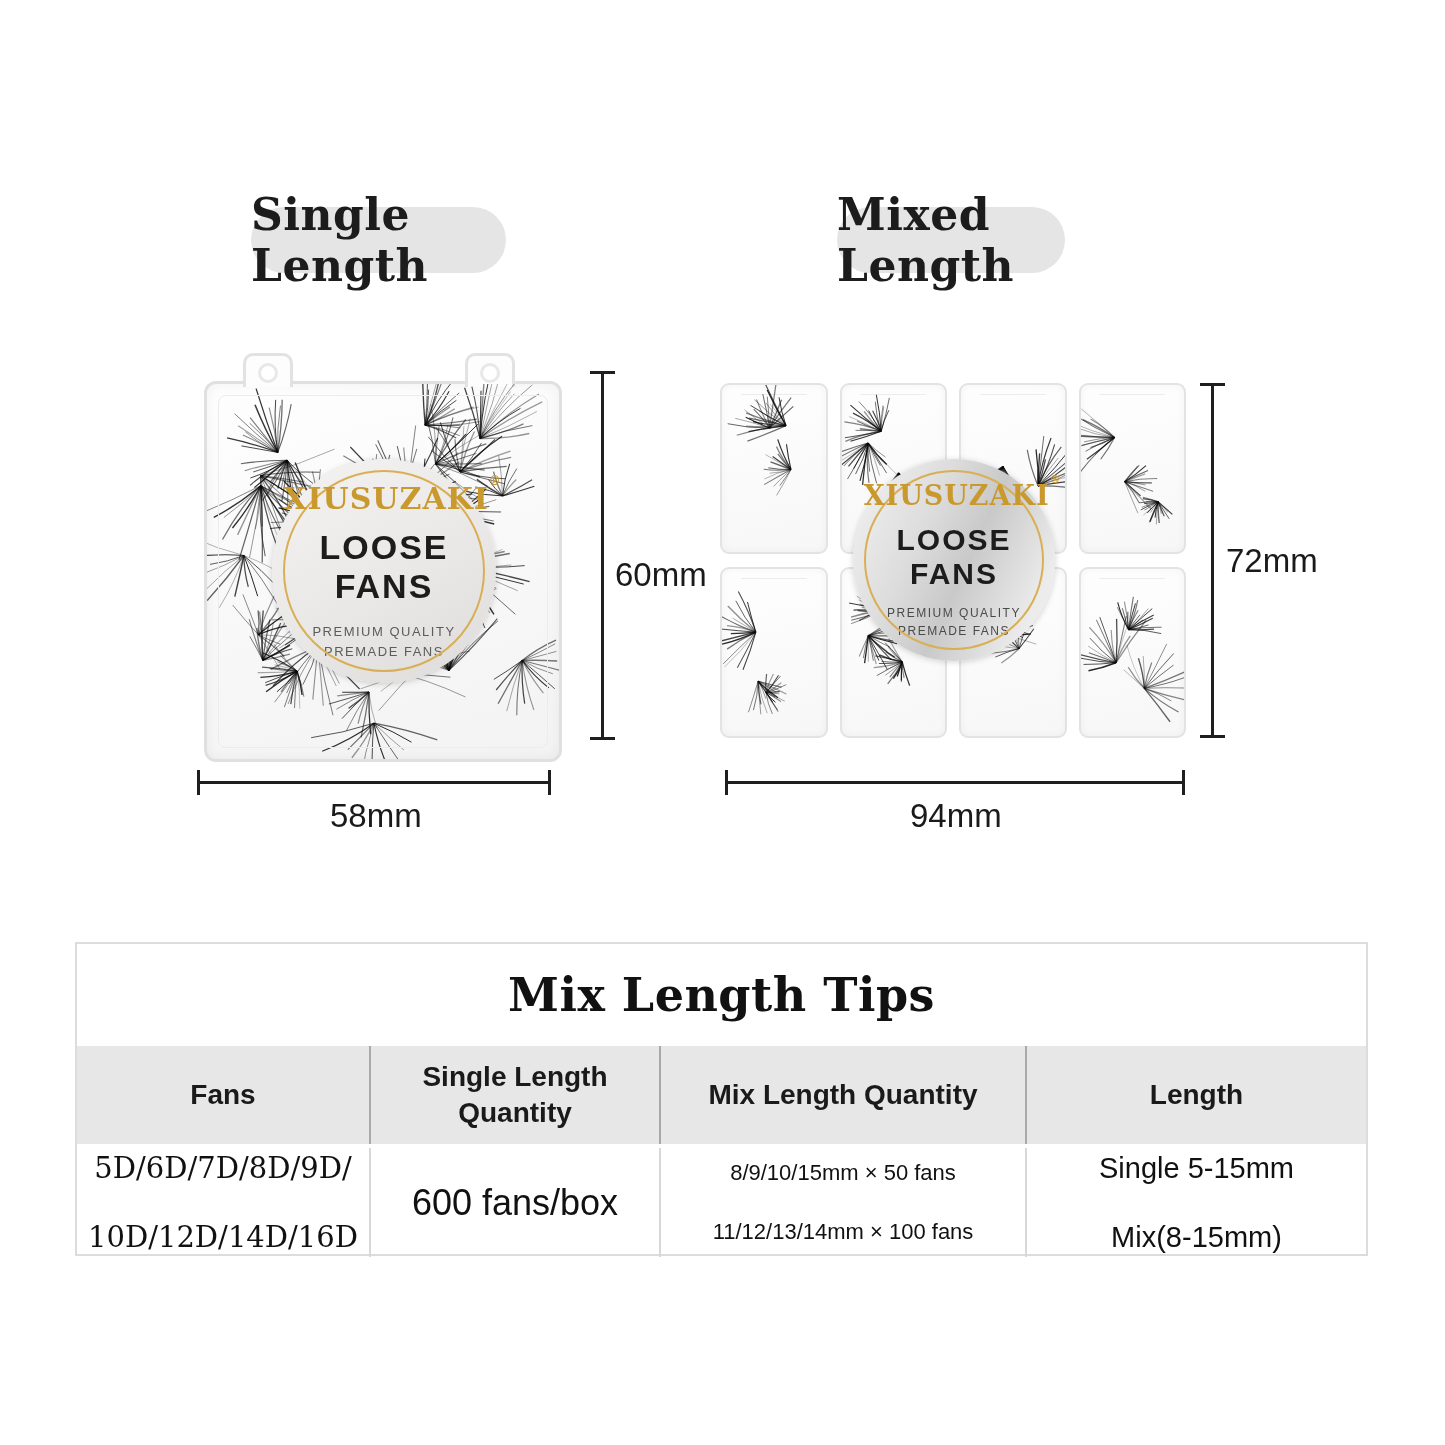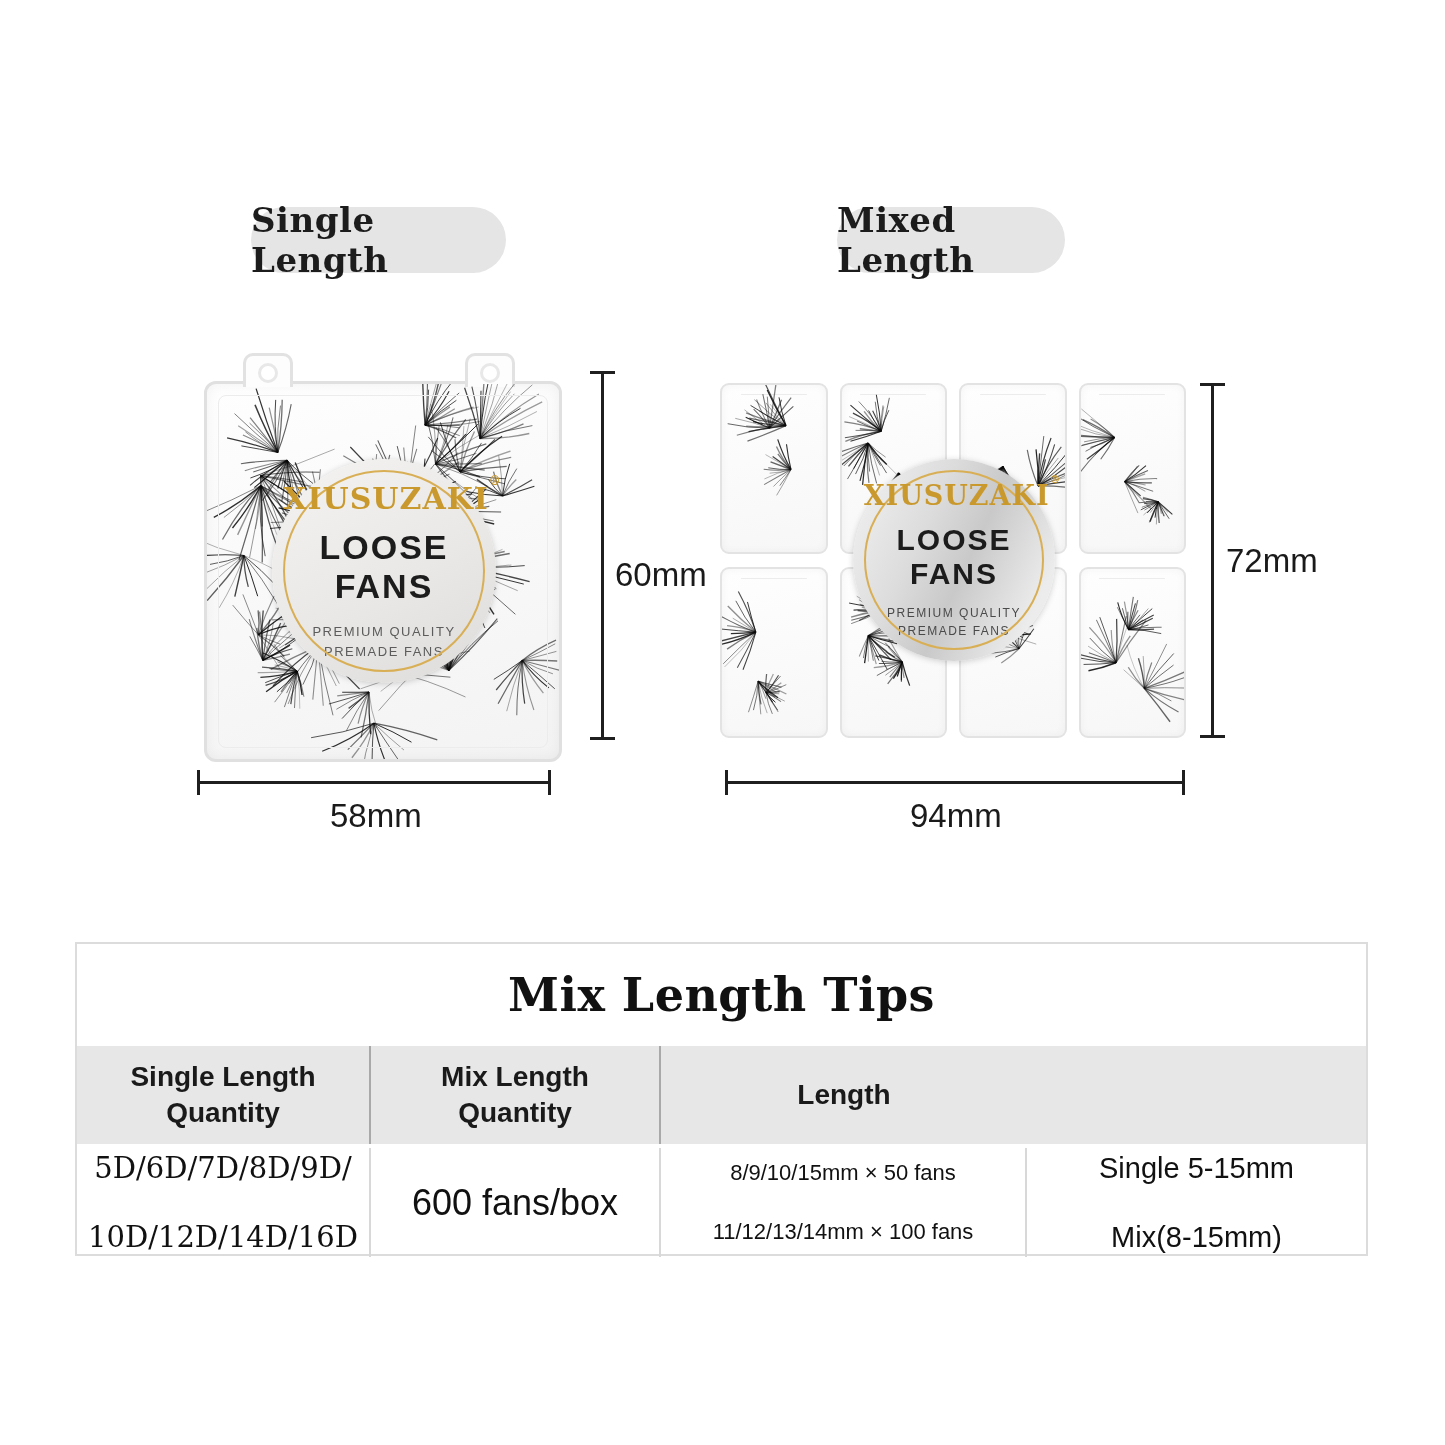--- a/index.html
+++ b/index.html
@@ -6,21 +6,21 @@
   .stage {
     position:relative; width:1445px; height:1445px; margin:0 auto;
     background:#ffffff; overflow:hidden;
     font-family:"Liberation Sans", sans-serif;
   }
 
   
   .badge {
     position:absolute; height:66px; border-radius:999px;
     background:#e5e5e5; display:flex; align-items:center; justify-content:center;
-    font-family:"DejaVu Serif", serif; font-weight:700; font-size:34px; color:#1c1c1c;
+    font-family:"DejaVu Serif", serif; font-weight:700; font-size:44px; color:#1c1c1c;
     letter-spacing:.5px;
   }
   .badge-single { left:251px; top:207px; width:255px; }
   .badge-mixed  { left:837px; top:207px; width:228px; }
 
   
   .box-single {
     position:absolute; left:204px; top:381px; width:352px; height:375px;
     border:3px solid #e0e0e0; border-radius:12px;
     background:linear-gradient(165deg,#fefefe 0%,#f8f8f8 55%,#f3f3f3 100%);
@@ -1093,20 +1093,21 @@
   <div class="dim-v" style="left:1211px; top:383px; height:355px;"></div>
   <div class="dim-label" style="left:1226px; top:542px;">72mm</div>
 
   <div class="dim-h" style="left:725px; top:781px; width:460px;"></div>
   <div class="dim-label" style="left:910px; top:797px;">94mm</div>
 
   <div class="tips-table">
     <div class="tips-title">Mix Length Tips</div>
 
     <div class="tips-grid tips-header-row">
+      <div class="cell">Fans</div>
       <div class="cell">Single Length Quantity</div>
       <div class="cell">Mix Length Quantity</div>
       <div class="cell">Length</div>
     </div>
 
     <div class="tips-grid tips-data-row">
       <div class="cell cell-fans">
         <span>5D/6D/7D/8D/9D/</span>
         <span>10D/12D/14D/16D</span>
       </div>

